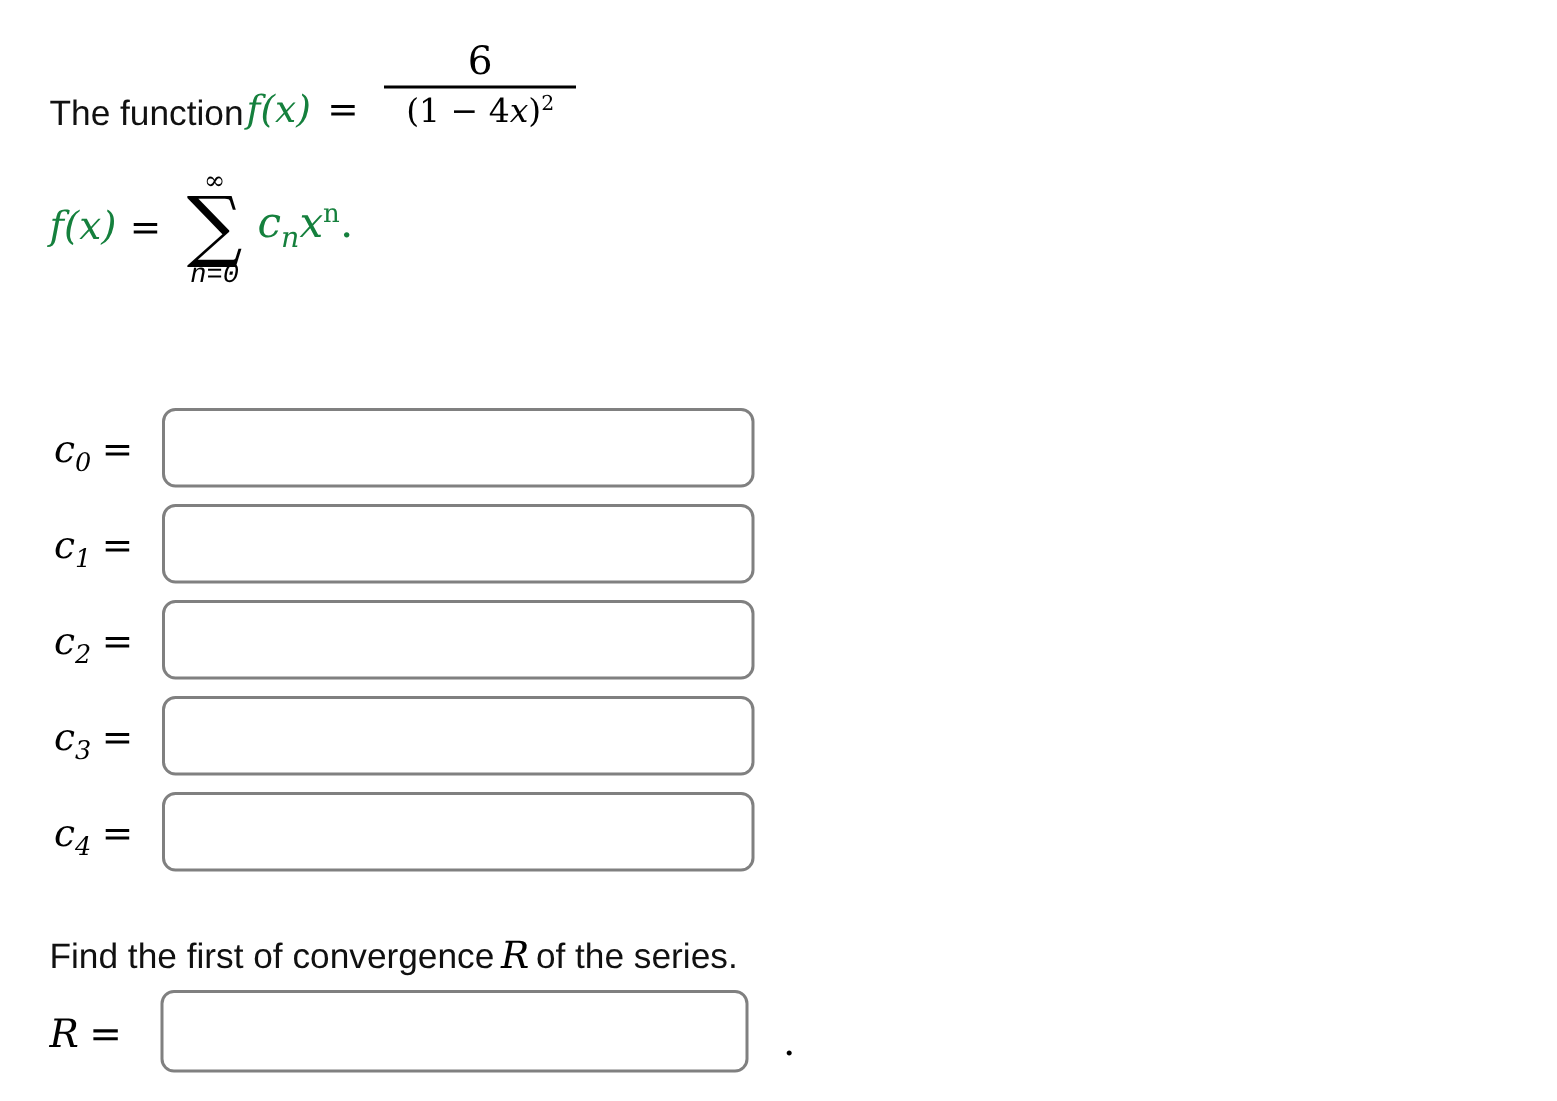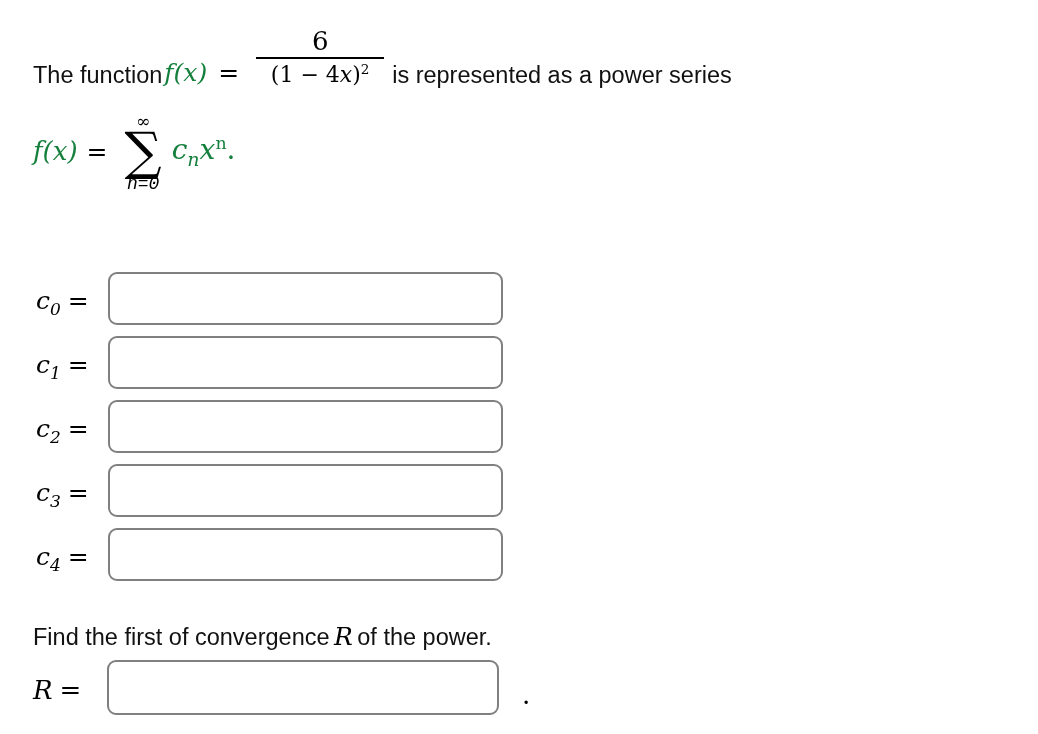--- a/index.html
+++ b/index.html
@@ -253,21 +253,20 @@
     <span class="prose">The function</span>
     <span class="math fx-expr">f(x)</span>
     <span class="eq-sign">=</span>
 
     <span class="frac">
       <span class="num">6</span>
       <span class="bar"></span>
       <span class="den"><span class="up">(1 − 4</span><span class="it">x</span><span class="up">)</span><span class="sup">2</span></span>
     </span>
 
-    <span class="prose">is represented as a power series</span>
   </div>
 
   <div id="series-line">
     <span class="math lhs">f(x)</span>
     <span class="eq-sign">=</span>
 
     <span class="sigma-group">
       <span class="lim-top">∞</span>
       <span class="sigma">∑</span>
       <span class="lim-bot">n=0</span>
@@ -302,21 +301,21 @@
     <div class="coeff-row">
       <span class="row-label"><span>c</span><span class="sub">4</span><span class="eq">=</span></span>
       <input class="answer-box" type="text" value="" style="">
     </div>
 
   </div>
 
   <div id="radius-prompt">
     <span class="prose">Find the first of convergence</span>
     <span class="inline-math-R">R</span>
-    <span class="prose">of the power.</span>
+    <span class="prose">of the series.</span>
   </div>
 
   <div id="radius-row">
     <span class="row-label"><span>R</span><span class="eq">=</span></span>
     <input id="radius-box" type="text" value="" style="">
     <span id="radius-period">.</span>
   </div>
 
 </div>
 

